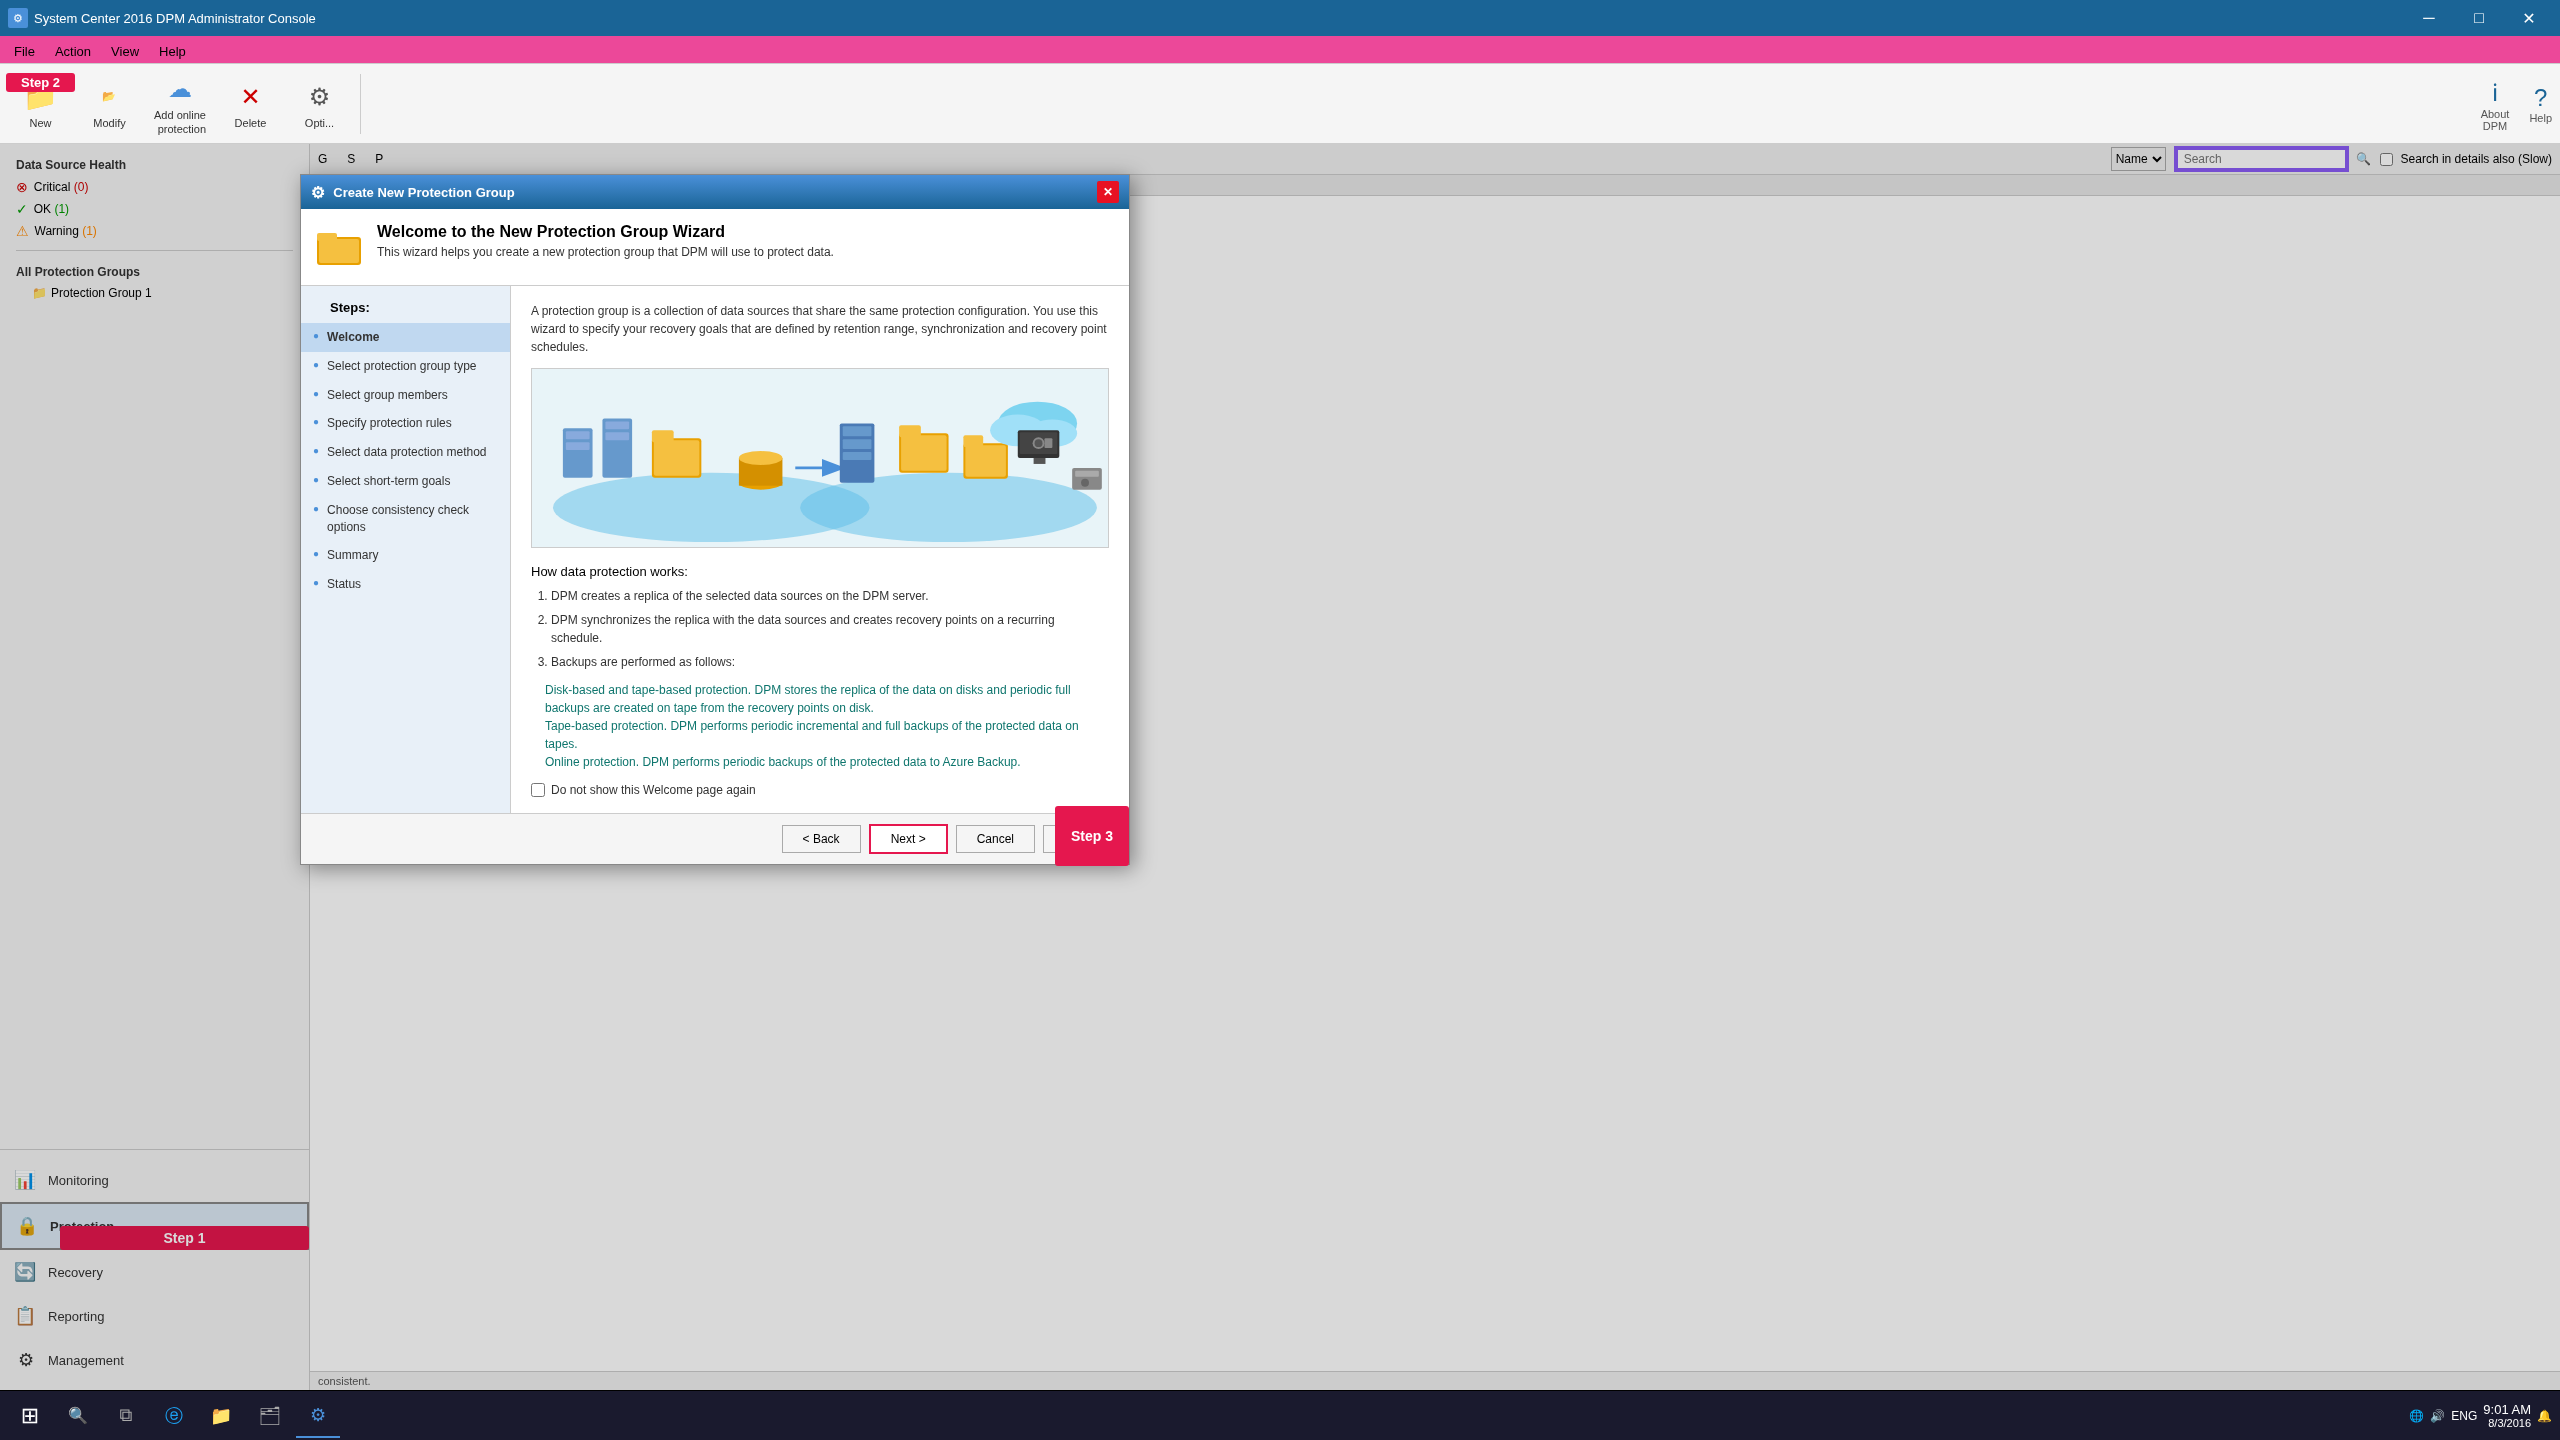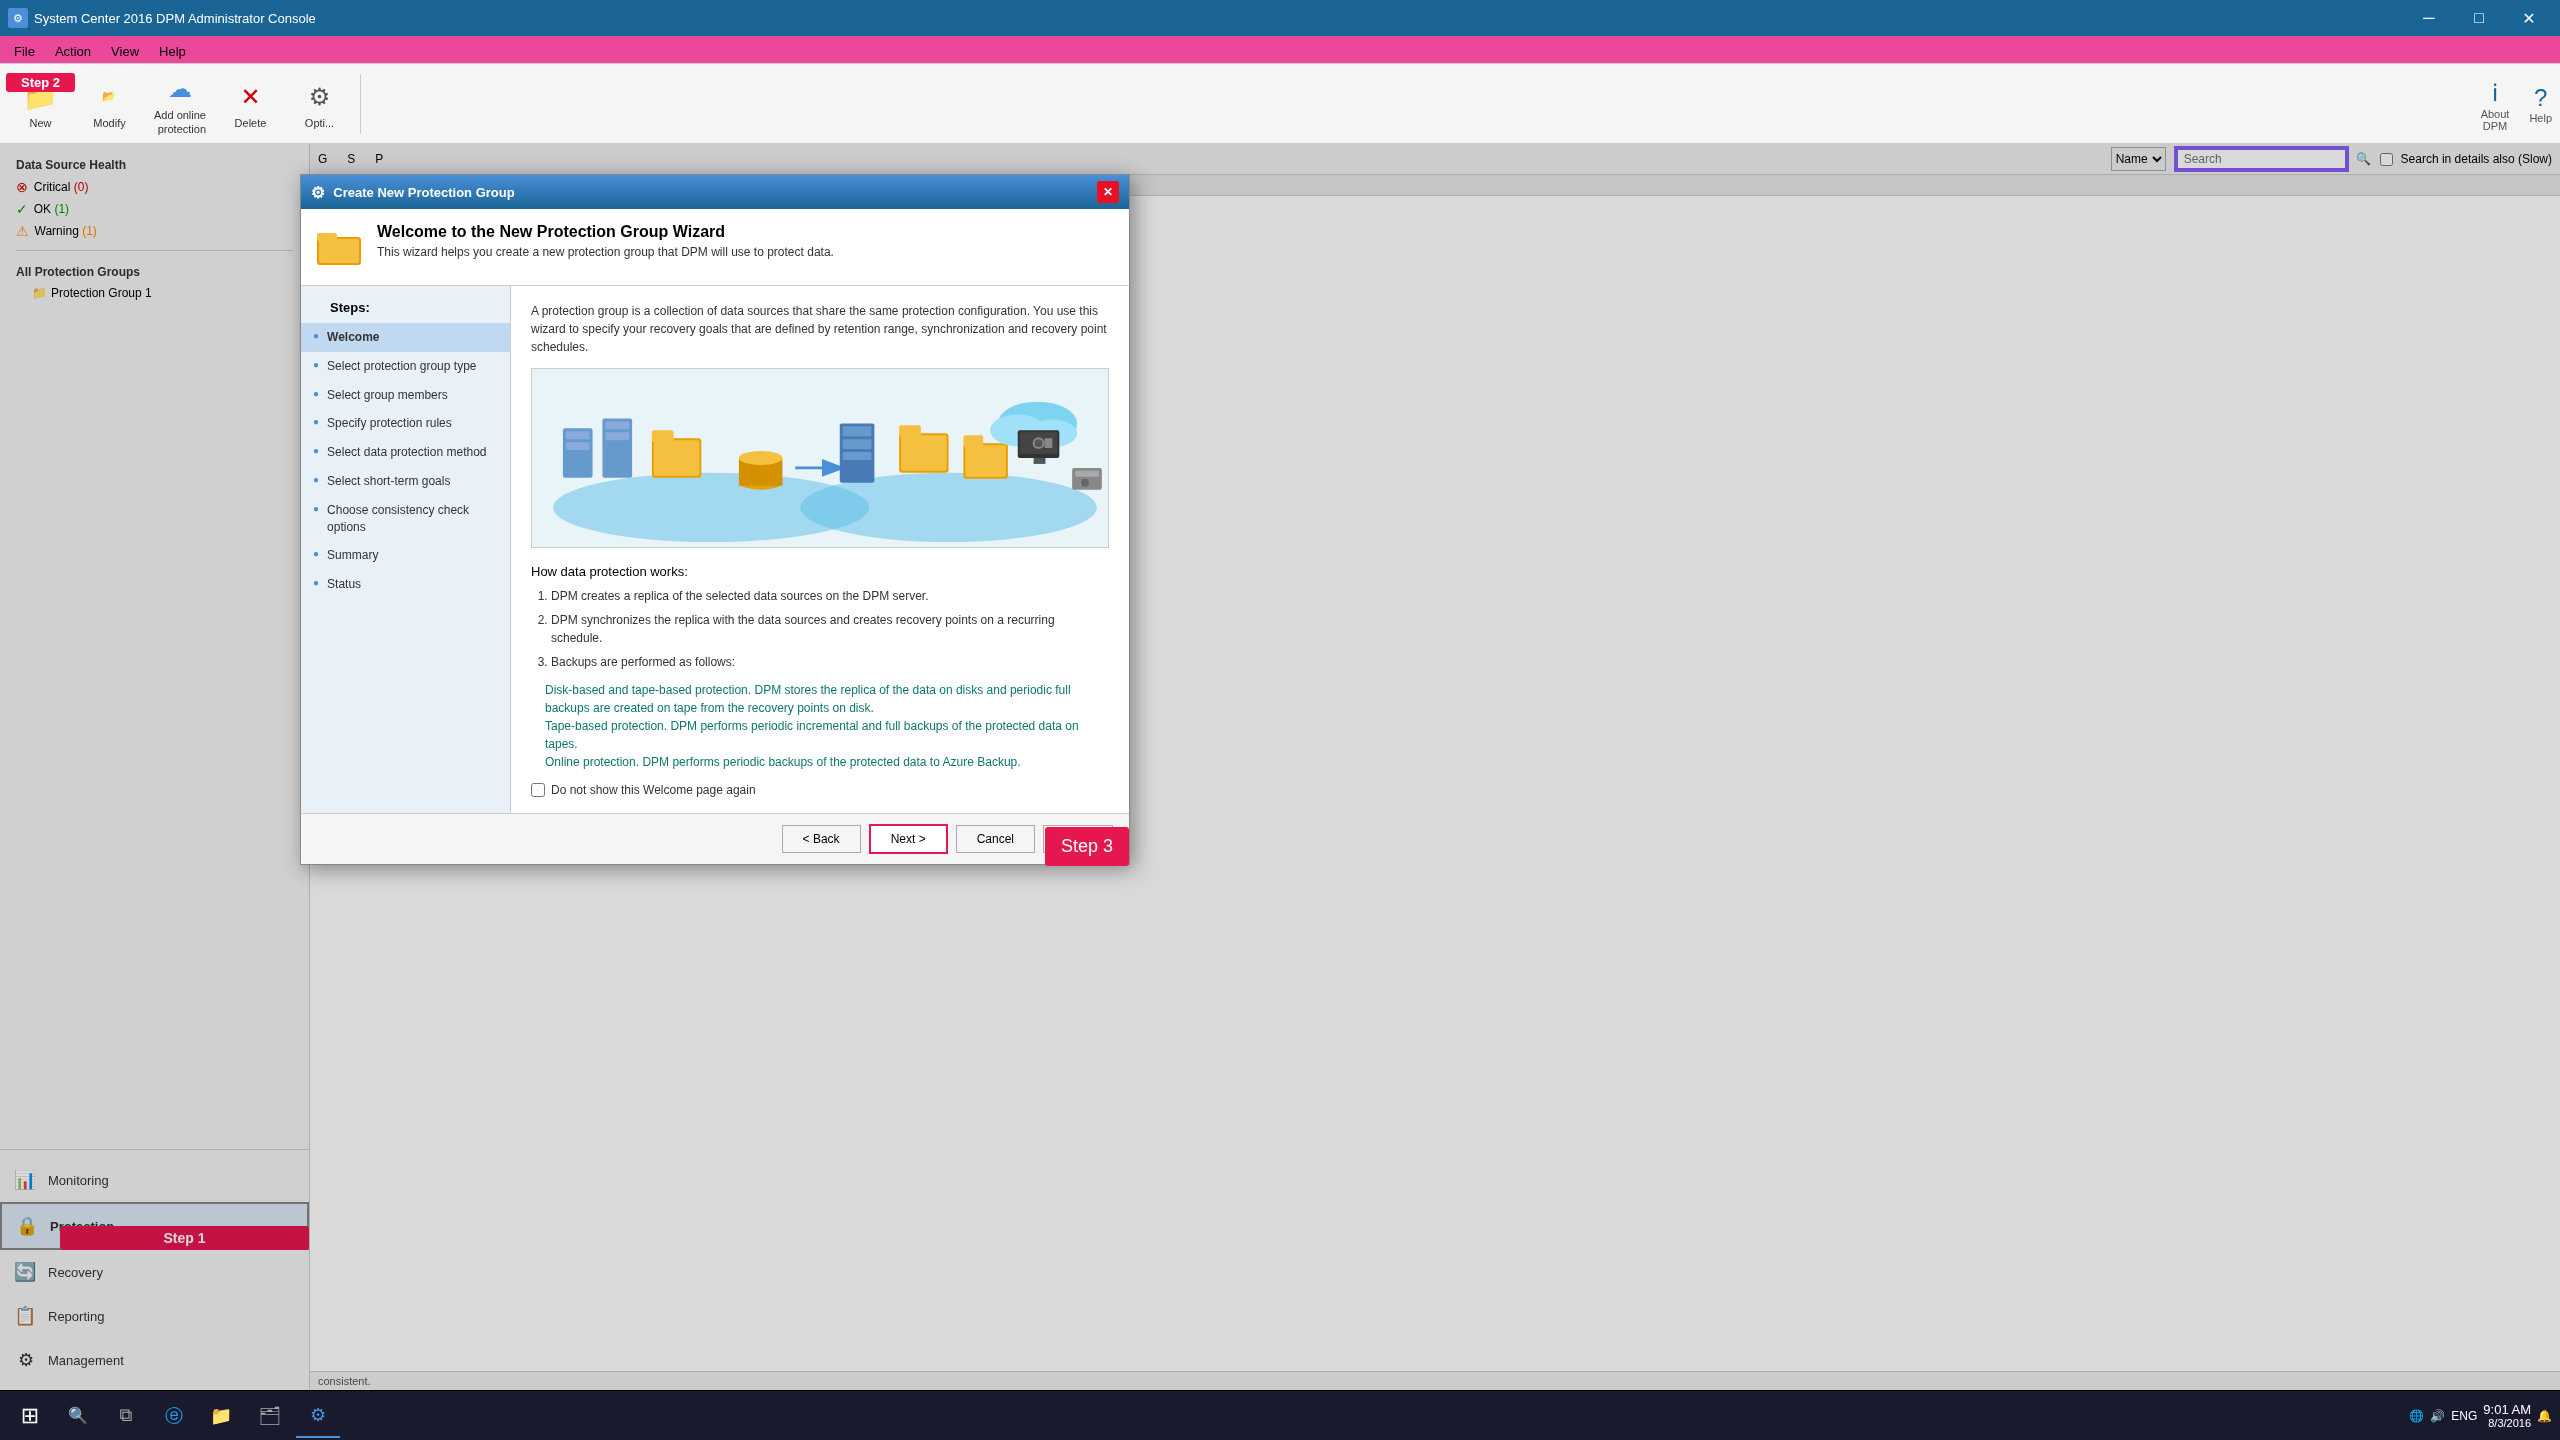--- a/index.html
+++ b/index.html
@@ -299,22 +299,22 @@
       border: 1px solid #aaa;
       background: #f5f5f5;
       min-width: 70px; text-align: center;
     }
     .footer-btn.primary { background: #fff; border: 2px solid #e5174e; }
 
     .step3-badge {
       position: absolute;
       right: 0; bottom: -2px;
       background: #e5174e;
-      color: white; font-size: 18px; font-weight: normal;
-      padding: 9px 16px; border-radius: 3px;
+      color: white; font-size: 14px; font-weight: bold;
+      padding: 22px 16px; border-radius: 3px;
     }
 
     
     .icon-folder { color: #e8a000; font-size: 28px; }
     .icon-cloud { color: #4a90d9; font-size: 24px; }
 
     .search-box {
       display: flex; align-items: center;
       border: 4px solid #8b5cf6; background: white;
       padding: 2px 6px; flex: 1; max-width: 300px;

